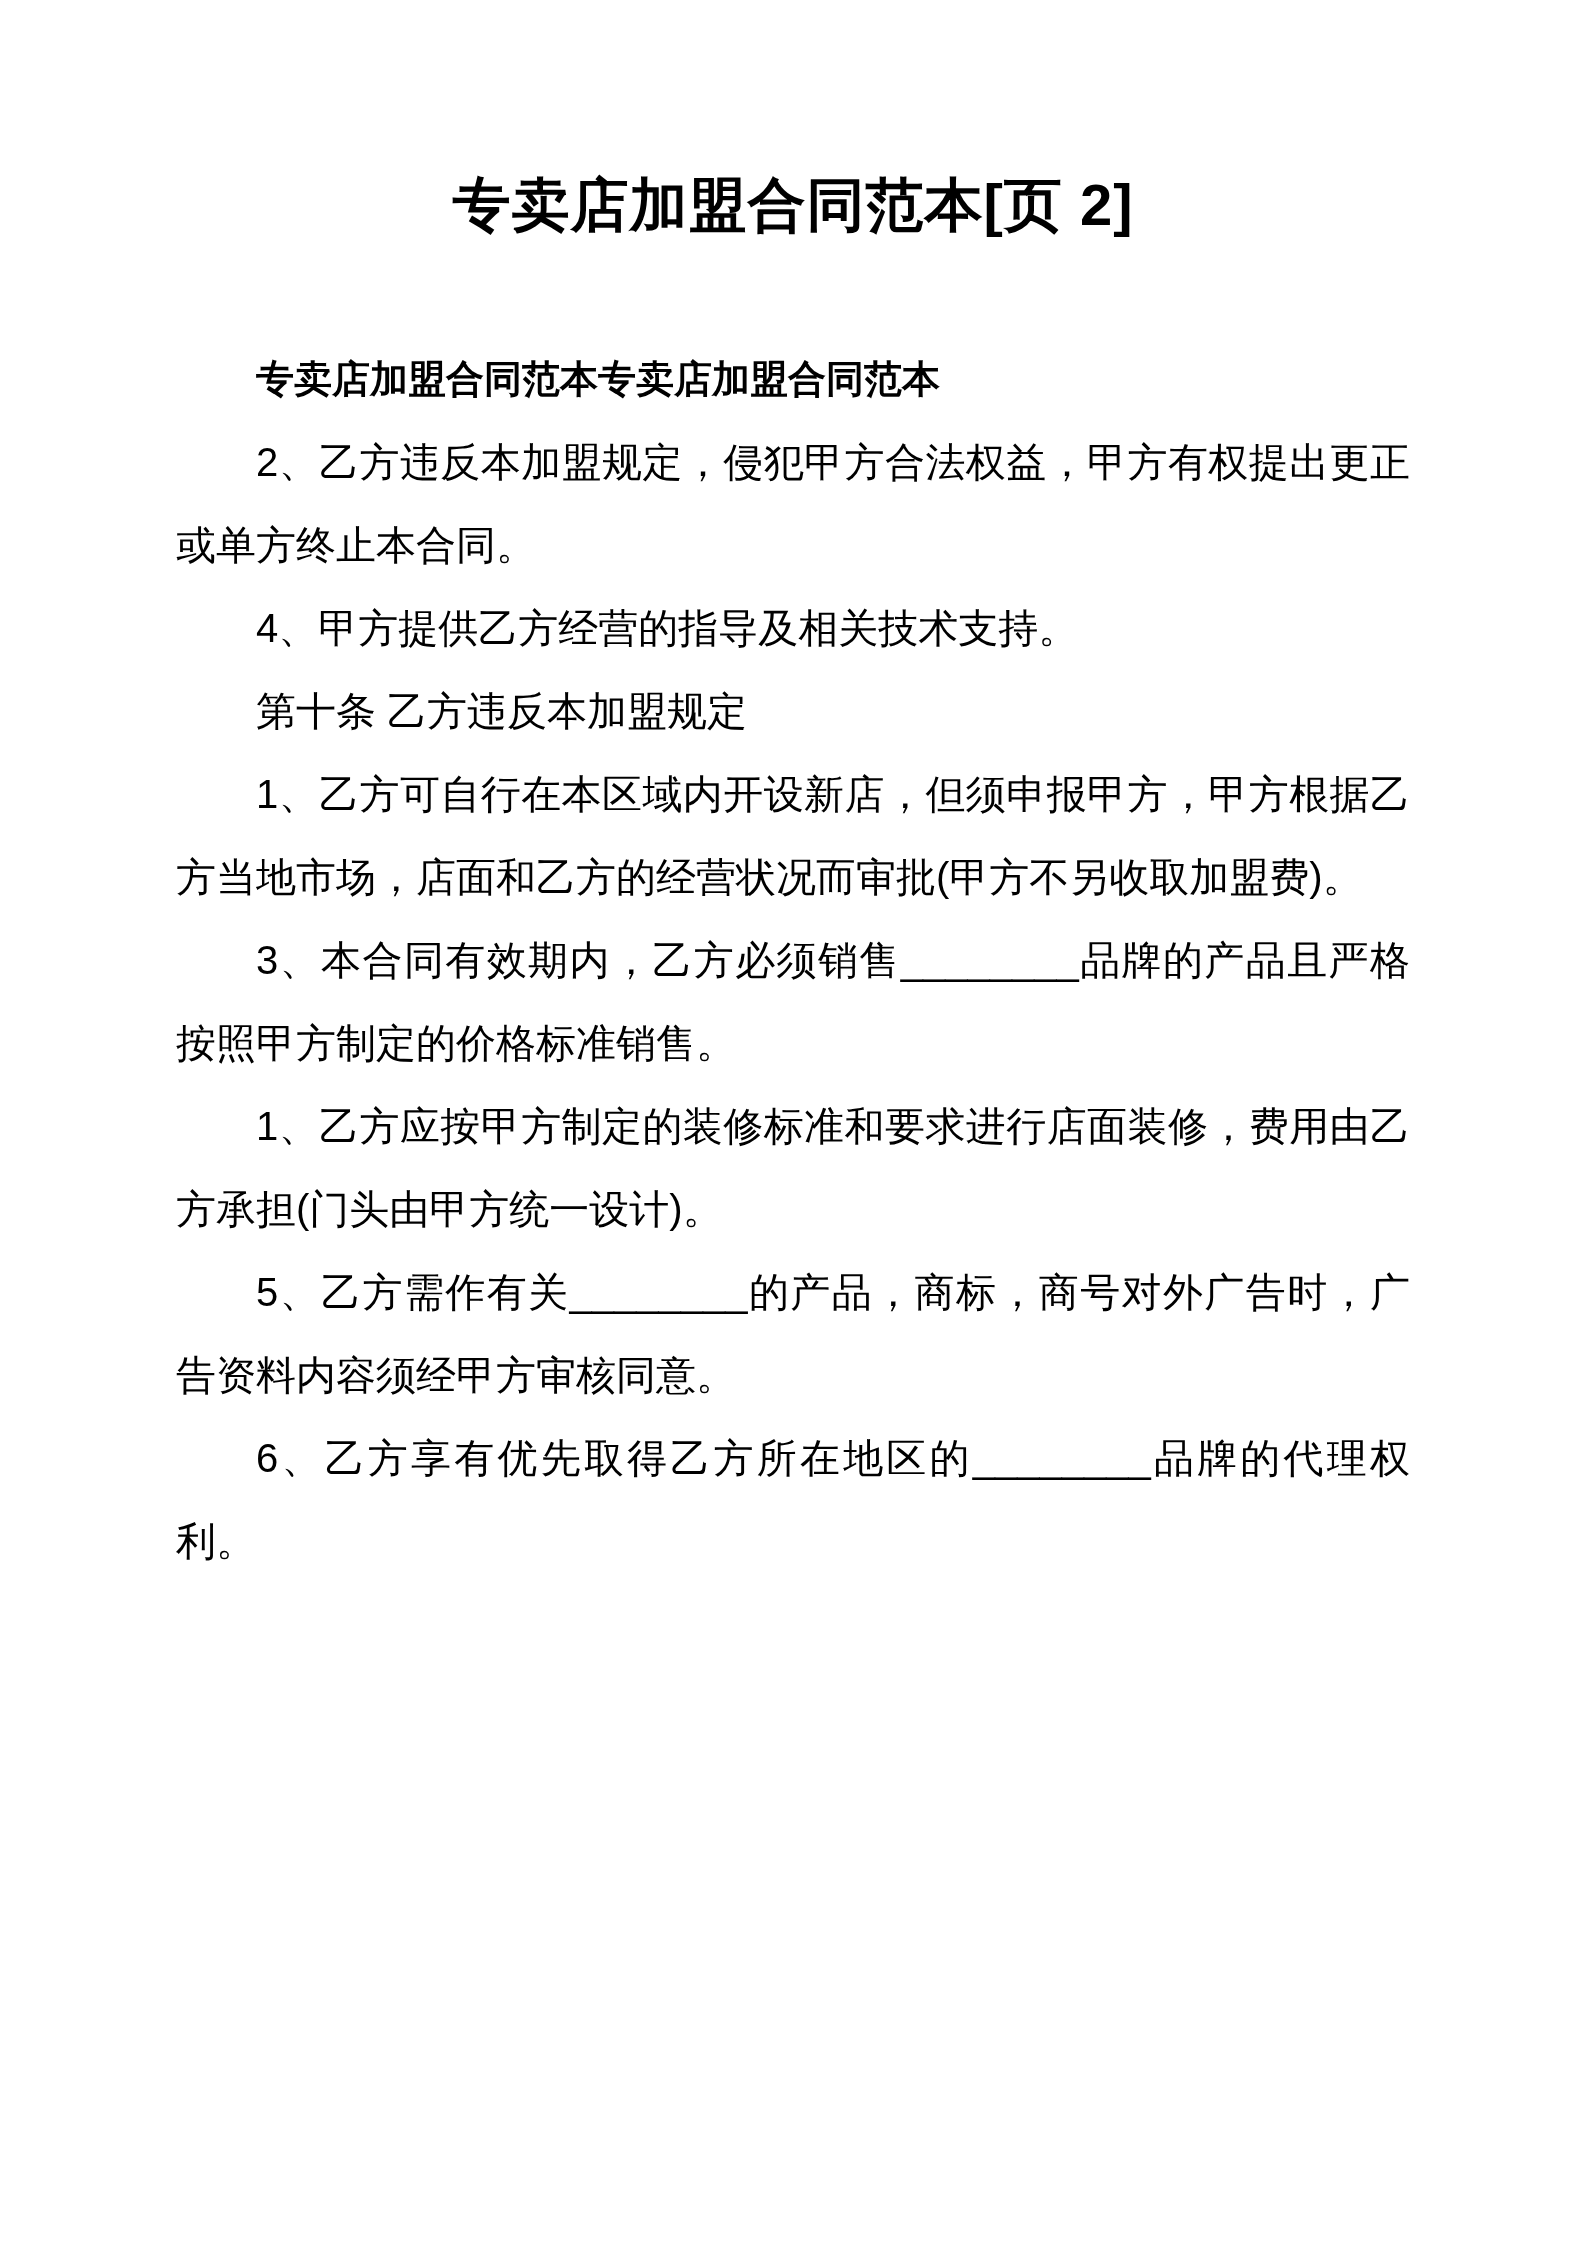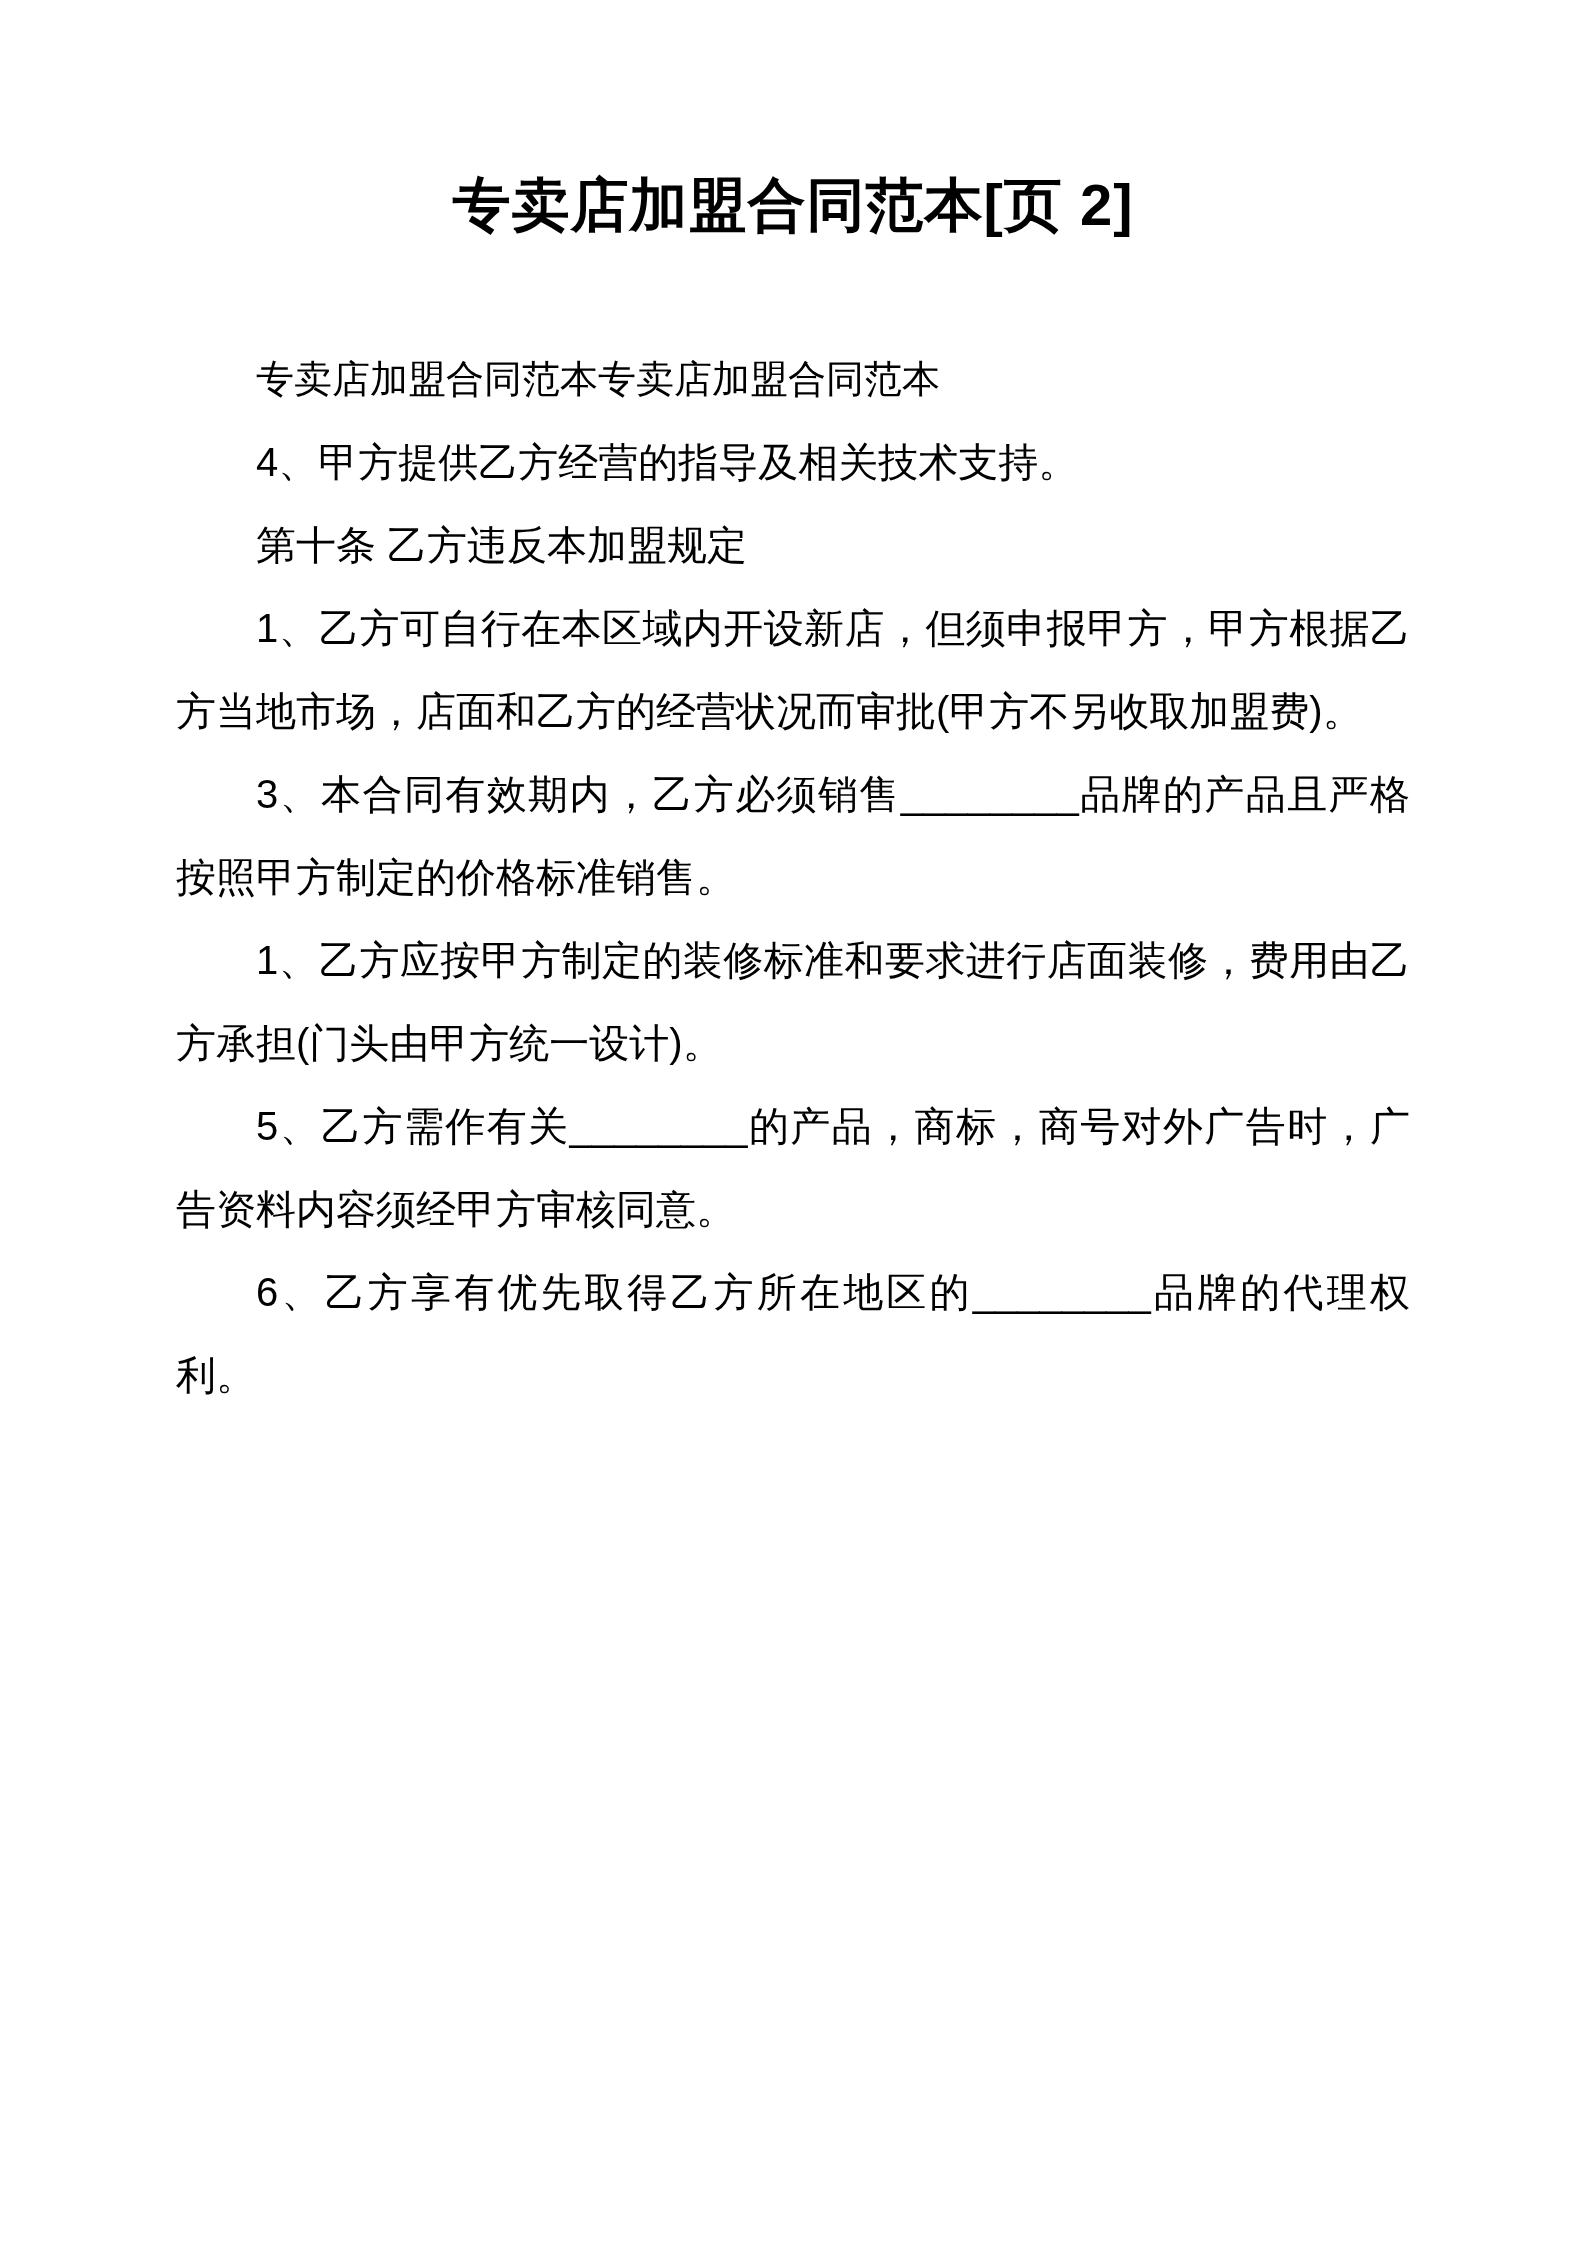--- a/index.html
+++ b/index.html
@@ -42,21 +42,21 @@
   .body-text p {
     margin: 0;
     font-size: 40px;
     line-height: 83px;
     text-indent: 80px;
     text-align: justify;
     color: #000000;
     word-break: break-all;
   }
   .body-text p.lead {
-    font-weight: normal;
+    font-weight: bold;
     font-size: 38px;
   }
   .page-footer {
     position: absolute;
     left: 0;
     top: 2040px;
     width: 1586px;
     text-align: center;
     font-family: "Liberation Serif", serif;
     font-size: 28px;
@@ -65,20 +65,21 @@
 </style>
 </head>
 <body>
 
 <div class="page">
   <div class="content">
     <h1 class="doc-title">专卖店加盟合同范本[页 2]</h1>
 
     <div class="body-text">
       <p class="lead">专卖店加盟合同范本专卖店加盟合同范本</p>
+      <p>2、乙方违反本加盟规定，侵犯甲方合法权益，甲方有权提出更正或单方终止本合同。</p>
       <p>4、甲方提供乙方经营的指导及相关技术支持。</p>
       <p>第十条 乙方违反本加盟规定</p>
       <p>1、乙方可自行在本区域内开设新店，但须申报甲方，甲方根据乙方当地市场，店面和乙方的经营状况而审批(甲方不另收取加盟费)。</p>
       <p>3、本合同有效期内，乙方必须销售________品牌的产品且严格按照甲方制定的价格标准销售。</p>
       <p>1、乙方应按甲方制定的装修标准和要求进行店面装修，费用由乙方承担(门头由甲方统一设计)。</p>
       <p>5、乙方需作有关________的产品，商标，商号对外广告时，广告资料内容须经甲方审核同意。</p>
       <p>6、乙方享有优先取得乙方所在地区的________品牌的代理权利。</p>
     </div>
   </div>
 

